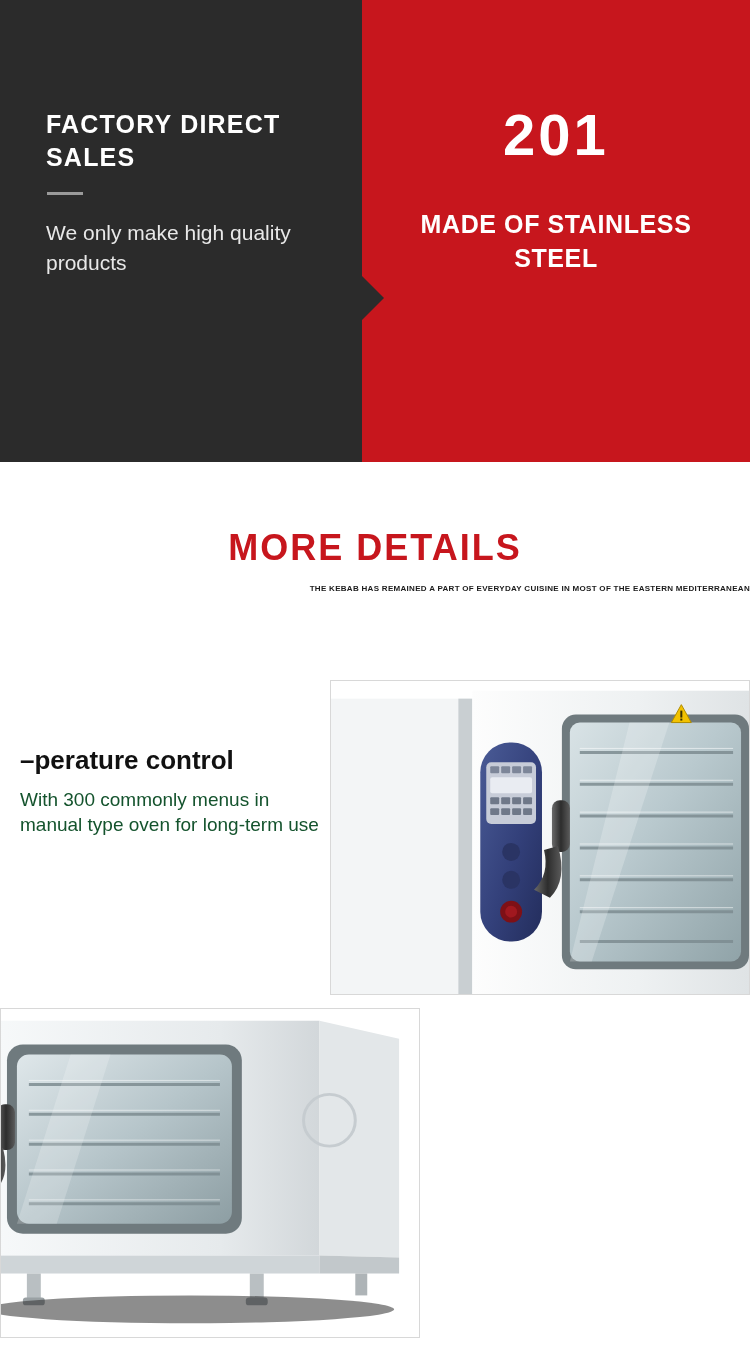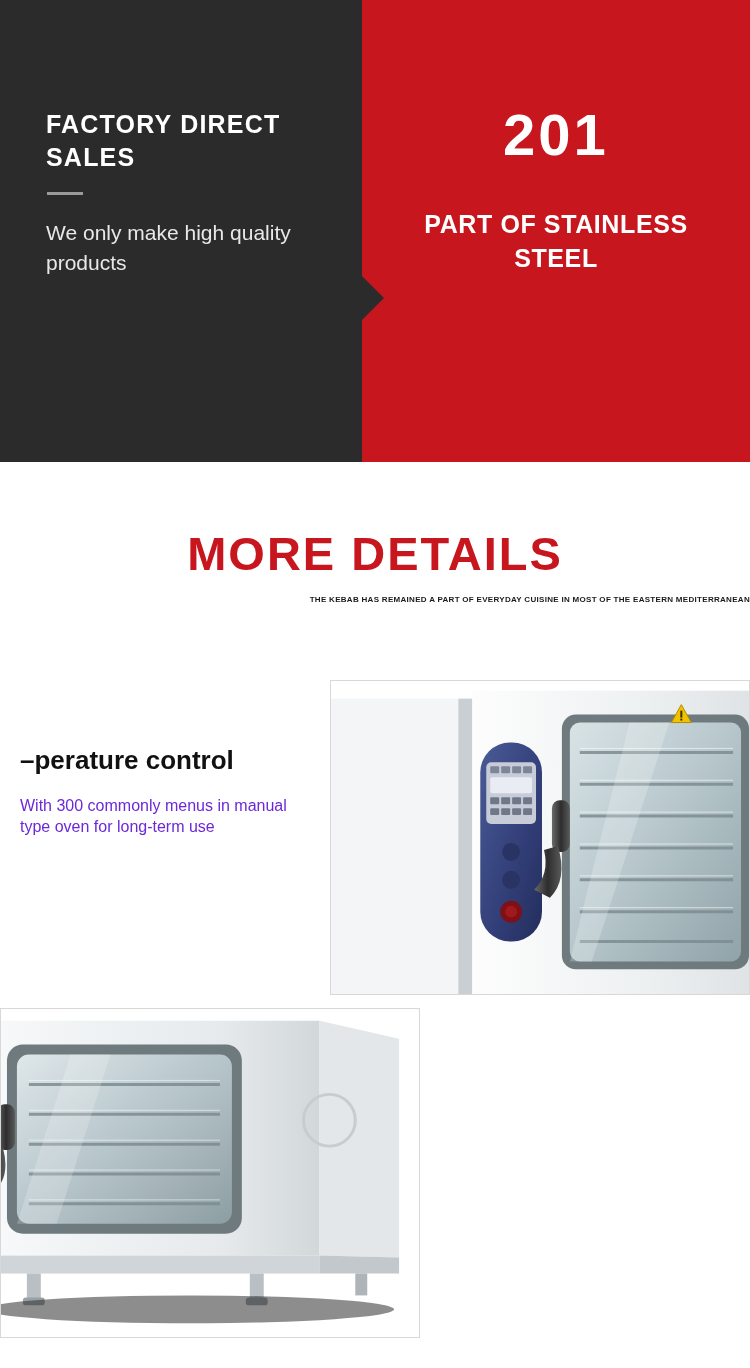--- a/index.html
+++ b/index.html
@@ -106,21 +106,21 @@
   
   .details-head {
     position: absolute;
     left: 0;
     top: 530px;
     width: 750px;
     text-align: center;
   }
   .details-title {
     color: #c7161d;
-    font-size: 47px;
+    font-size: 36px;
     font-weight: bold;
     letter-spacing: 2px;
     line-height: 1;
   }
   .details-sub {
     margin-top: 18px;
     color: #1a1a1a;
     font-size: 8px;
     font-weight: bold;
     letter-spacing: 0.3px;
@@ -141,23 +141,23 @@
     line-height: 1.1;
   }
   .sec1-h-b {
     margin-top: 24px;
     color: #111111;
     font-size: 26px;
     font-weight: bold;
     line-height: 1.1;
   }
   .sec1-body {
-    margin-top: 20px;
-    color: #6d28d9;
-    font-size: 16px;
+    margin-top: 12px;
+    color: #14532d;
+    font-size: 19px;
     line-height: 1.35;
   }
 
   .photo1 {
     position: absolute;
     left: 330px;
     top: 680px;
     width: 420px;
     height: 315px;
     border: 1px solid #d8d8d8;
@@ -206,21 +206,21 @@
   <div class="banner">
     <div class="banner-dark"></div>
     <div class="banner-red"></div>
     <div class="banner-notch"></div>
 
     <div class="dark-title">FACTORY DIRECT SALES</div>
     <div class="dark-rule"></div>
     <div class="dark-sub">We only make high quality products</div>
 
     <div class="red-number">201</div>
-    <div class="red-title">PART OF STAINLESS STEEL</div>
+    <div class="red-title">MADE OF STAINLESS STEEL</div>
   </div>
 
   <div class="details-head">
     <div class="details-title">MORE DETAILS</div>
     <div class="details-sub">THE KEBAB HAS REMAINED A PART OF EVERYDAY CUISINE IN MOST OF THE EASTERN MEDITERRANEAN</div>
   </div>
 
   <div class="sec1-text">
     <div class="sec1-h-b">–perature control</div>
     <div class="sec1-body">With 300 commonly menus in manual type oven for long-term use</div>

